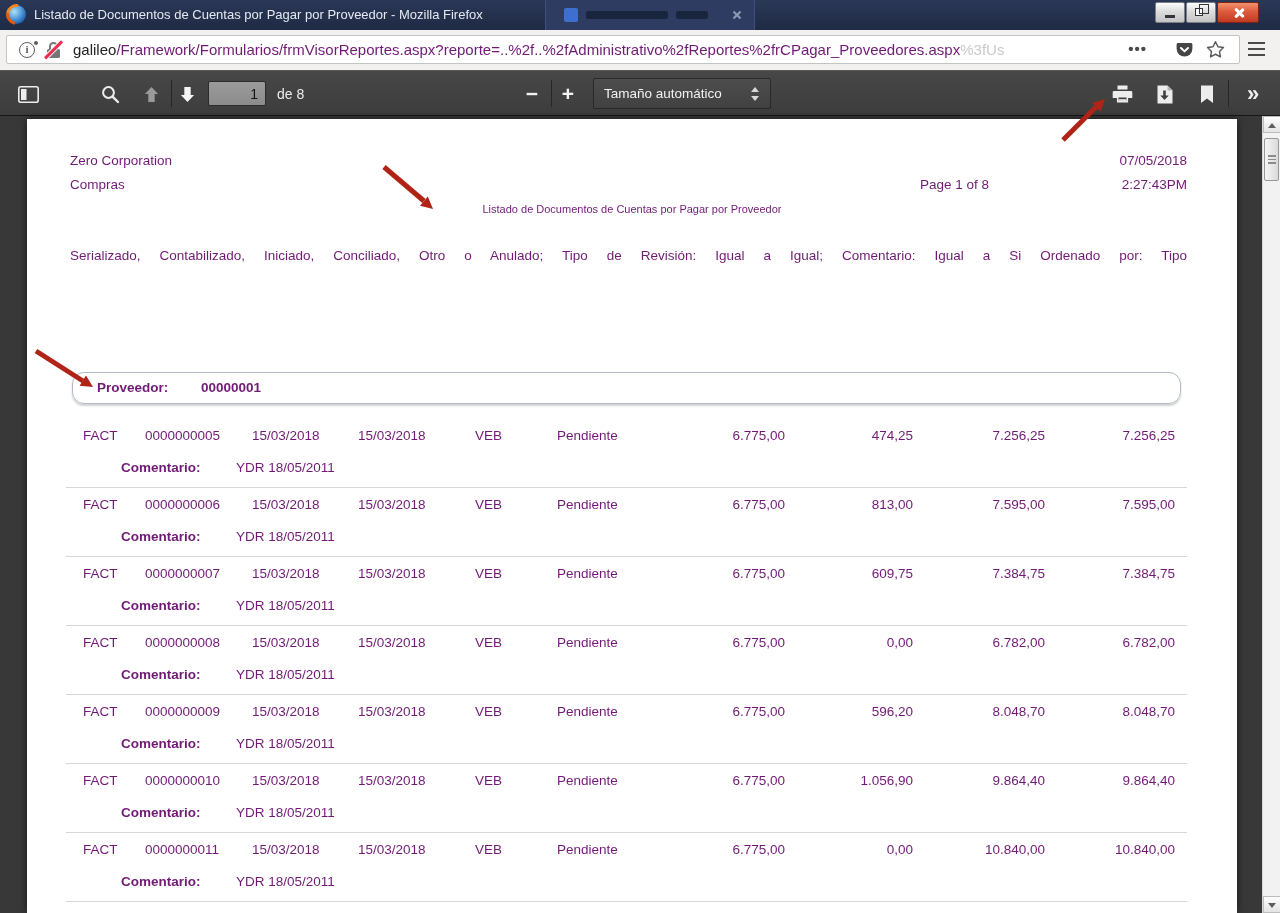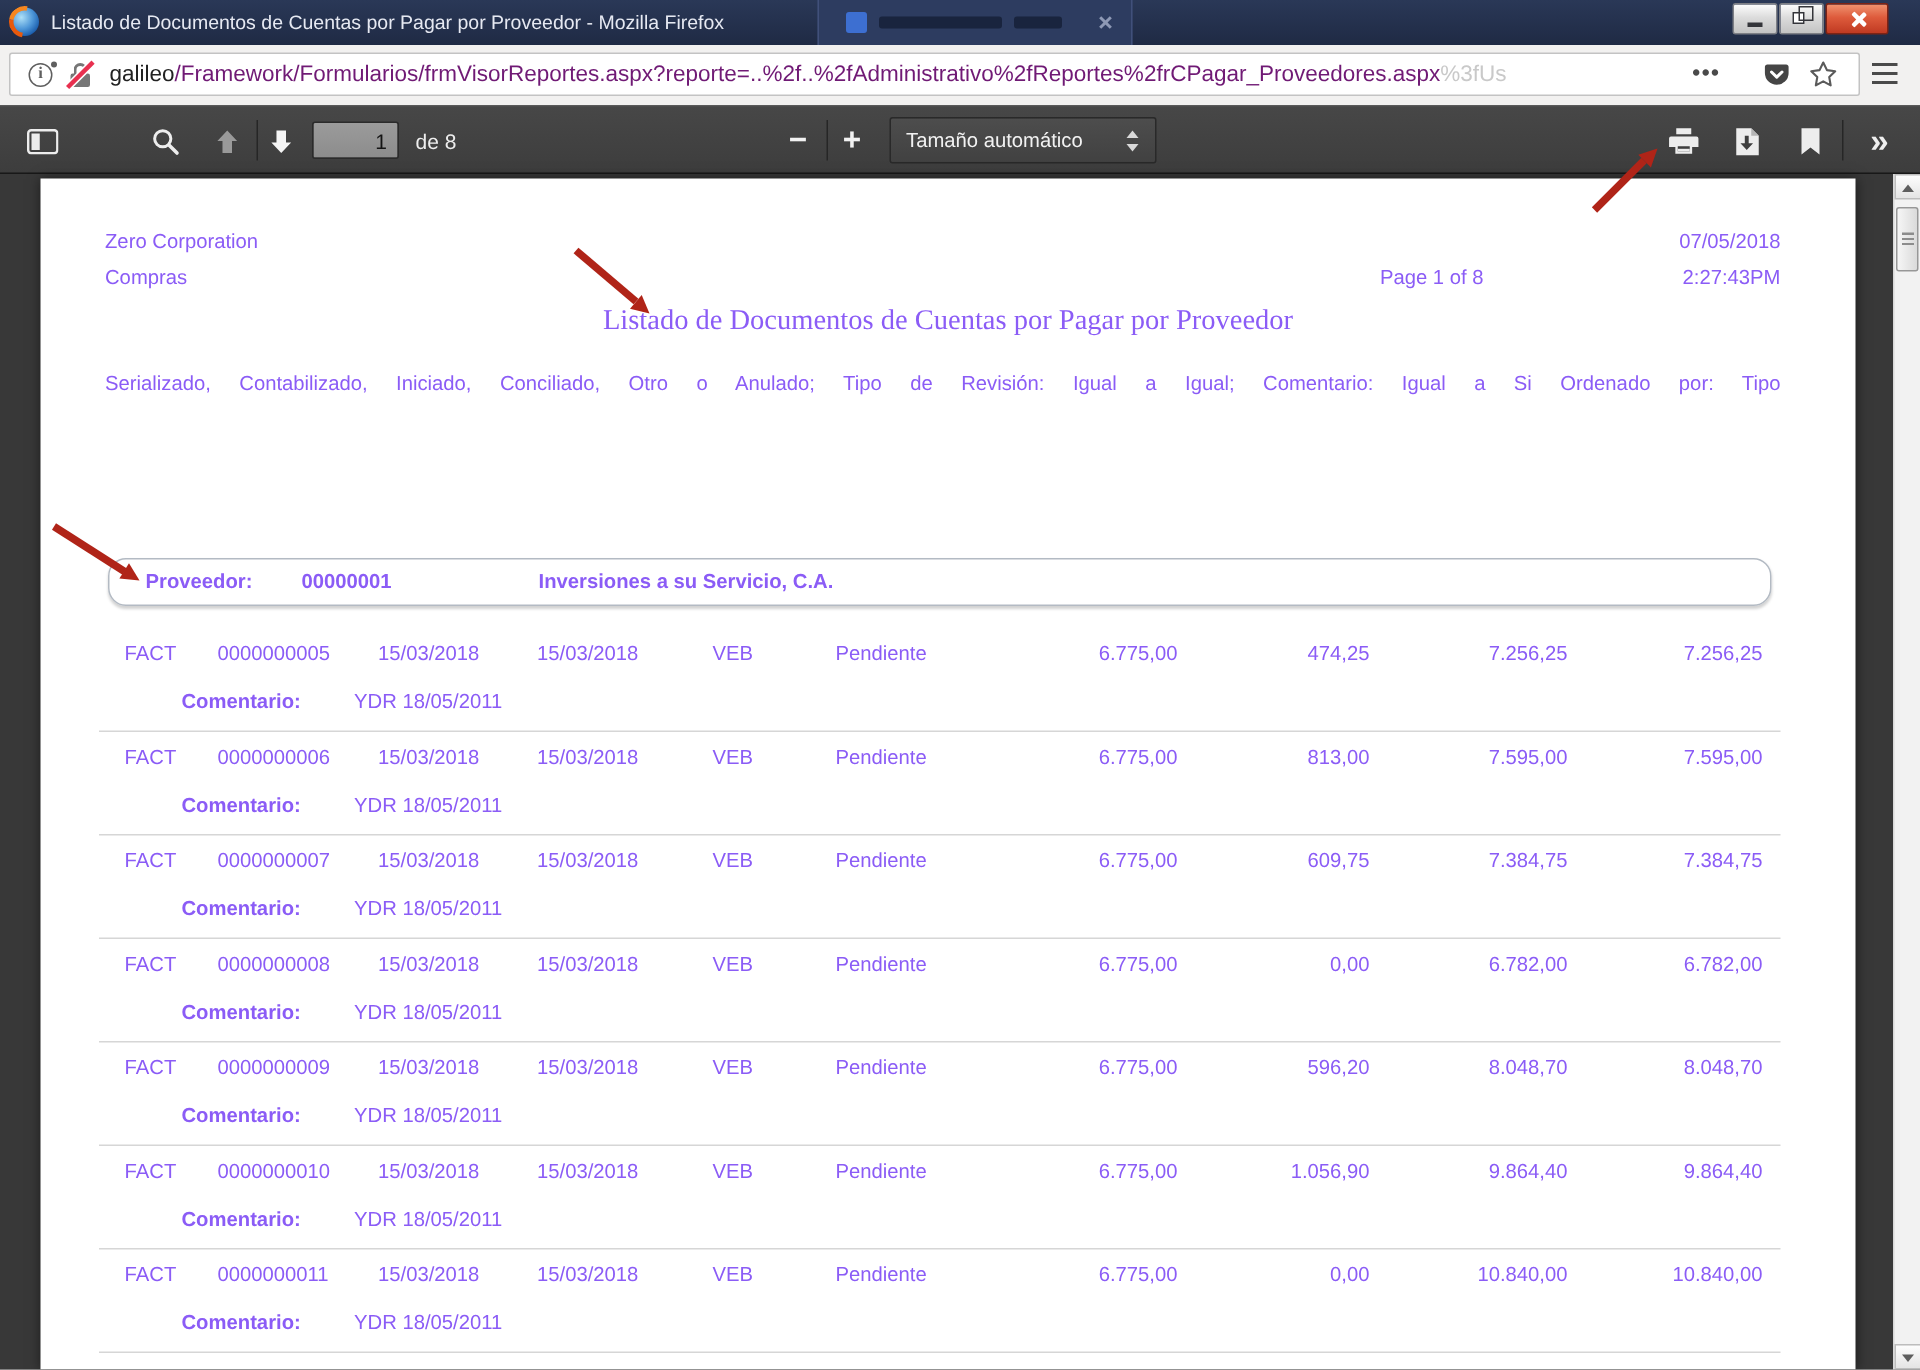--- a/index.html
+++ b/index.html
@@ -88,23 +88,23 @@
   .updown { width:9px; height:14px; position:relative; }
   .updown::before { content:""; position:absolute; left:0; top:0; border-left:4.5px solid transparent;
     border-right:4.5px solid transparent; border-bottom:5px solid #d9d9d9; }
   .updown::after { content:""; position:absolute; left:0; bottom:0; border-left:4.5px solid transparent;
     border-right:4.5px solid transparent; border-top:5px solid #d9d9d9; }
   .more-tools { color:#efefef; font-size:22px; line-height:28px; font-weight:bold; }
 
   
   .content { position:absolute; left:0; top:116px; width:1280px; height:797px; background:#383838; }
   .pdf-page { position:absolute; left:27px; top:3px; width:1210px; height:794px; background:#fff;
-    box-shadow:0 0 8px rgba(0,0,0,.55); overflow:hidden; color:#8b5cf6; font-size:13.5px; }
+    box-shadow:0 0 8px rgba(0,0,0,.55); overflow:hidden; color:#701a75; font-size:13.5px; }
   .pline { position:absolute; height:16px; line-height:16px; white-space:nowrap; }
-  .report-title { position:absolute; left:0; top:84px; width:100%; text-align:center; font-size:19px;font-family:Liberation Serif, serif; }
+  .report-title { position:absolute; left:0; top:84px; width:100%; text-align:center; font-size:11px; }
   .filters { position:absolute; left:43px; top:120px; width:1117px; font-size:13.5px; line-height:33px; }
   .filters div { text-align:justify; text-align-last:justify; }
   .filters .indent { text-indent:26px; }
 
   .tgrid { display:grid; grid-template-columns:62px 107px 106px 117px 82px 98px 130px 128px 132px 130px;
     padding-left:17px; white-space:nowrap; }
   .tgrid .num { text-align:right; }
   .thead { position:absolute; left:39px; top:208px; width:1121px; padding-top:4px; padding-bottom:4px;
     border-bottom:3px solid #000; font-weight:bold; }
   .prov-box { position:absolute; left:45px; top:253px; width:1109px; height:32px;
@@ -263,21 +263,20 @@
     <div class="report-title">Listado de Documentos de Cuentas por Pagar por Proveedor</div>
 
     <div class="filters">
       <div>Serializado, Contabilizado, Iniciado, Conciliado, Otro o Anulado; Tipo de Revisión: Igual a Igual; Comentario: Igual a Si Ordenado por: Tipo</div>
     </div>
 
 
     <div class="prov-box">
       <span class="prov-label">Proveedor:</span>
       <span class="prov-code">00000001</span>
-      <span class="prov-name">Inversiones a su Servicio, C.A.</span>
     </div>
 
     <div class="rows">
   <div class="row-group">
     <div class="doc-line tgrid">
       <span>FACT</span>
       <span>0000000005</span>
       <span>15/03/2018</span>
       <span>15/03/2018</span>
       <span>VEB</span>

